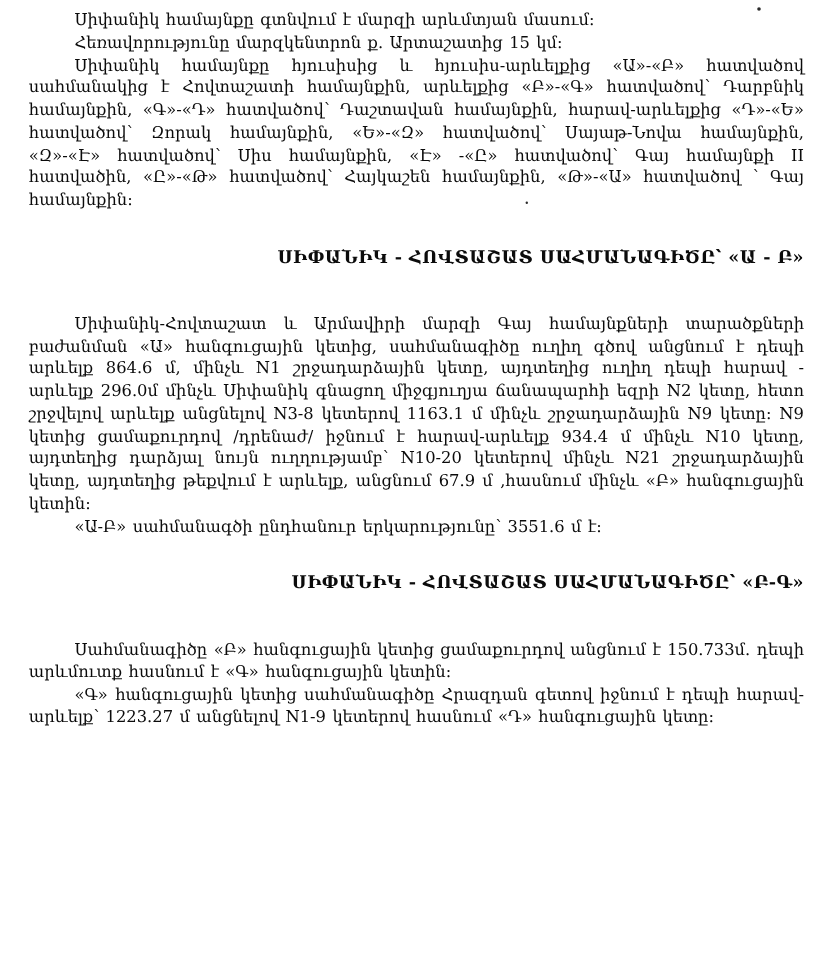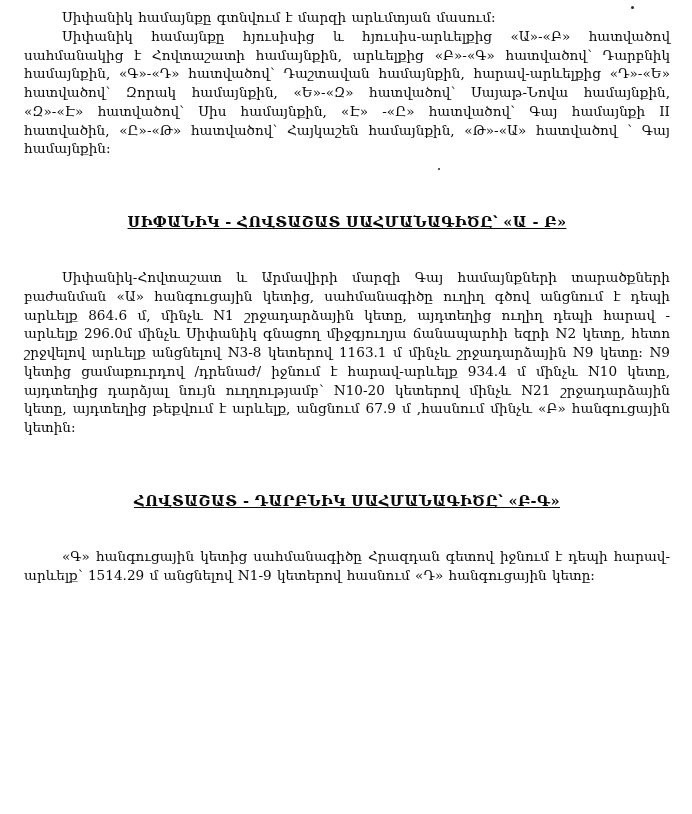--- a/index.html
+++ b/index.html
@@ -21,48 +21,50 @@
     overflow: hidden;
     -webkit-font-smoothing: none;
   }
   .para {
     margin: 0;
     text-align: justify;
     text-indent: 38px;
     word-spacing: 1px;
   }
   .heading {
-    margin: 54px 0 36px 0;
-    text-align: center;
+    margin: 28px 0 36px 0;
+    text-align: right;
     font-size: 14.6px;
     font-weight: bold;
     letter-spacing: 0.4px;
     text-indent: 0;
-    text-decoration: underline;
   }
   .speck {
     position: absolute;
     background: #2a2a2a;
     border-radius: 50%;
   }
   .speck-1 { top: 6px; right: 58px; width: 3px; height: 3px; }
   .speck-2 { top: 168px; left: 438px; width: 2px; height: 2px; }
 </style>
 </head>
 <body>
 
 <div class="page">
   <span class="speck speck-1"></span>
   <span class="speck speck-2"></span>
 
   <p class="para">Սիփանիկ համայնքը գտնվում է մարզի արևմտյան մասում:</p>
+  <p class="para">Հեռավորությունը մարզկենտրոն ք. Արտաշատից 15 կմ:</p>
   <p class="para">Սիփանիկ համայնքը հյուսիսից և հյուսիս-արևելքից «Ա»-«Բ» հատվածով սահմանակից է Հովտաշատի համայնքին, արևելքից «Բ»-«Գ» հատվածով՝ Դարբնիկ համայնքին, «Գ»-«Դ» հատվածով՝ Դաշտավան համայնքին, հարավ-արևելքից «Դ»-«Ե» հատվածով՝ Զորակ համայնքին, «Ե»-«Զ» հատվածով՝ Սայաթ-Նովա համայնքին, «Զ»-«Է» հատվածով՝ Սիս համայնքին, «Է» -«Ը» հատվածով՝ Գայ համայնքի II հատվածին, «Ը»-«Թ» հատվածով՝ Հայկաշեն համայնքին, «Թ»-«Ա» հատվածով ՝ Գայ համայնքին:</p>
 
   <h2 class="heading">ՍԻՓԱՆԻԿ - ՀՈՎՏԱՇԱՏ ՍԱՀՄԱՆԱԳԻԾԸ՝ «Ա - Բ»</h2>
   <p class="para">Սիփանիկ-Հովտաշատ և Արմավիրի մարզի Գայ համայնքների տարածքների բաժանման «Ա» հանգուցային կետից, սահմանագիծը ուղիղ գծով անցնում է դեպի արևելք 864.6 մ, մինչև N1 շրջադարձային կետը, այդտեղից ուղիղ դեպի հարավ - արևելք 296.0մ մինչև Սիփանիկ գնացող միջգյուղյա ճանապարհի եզրի N2 կետը, հետո շրջվելով արևելք անցնելով N3-8 կետերով 1163.1 մ մինչև շրջադարձային N9 կետը: N9 կետից ցամաքուրդով /դրենաժ/ իջնում է հարավ-արևելք 934.4 մ մինչև N10 կետը, այդտեղից դարձյալ նույն ուղղությամբ՝ N10-20 կետերով մինչև N21 շրջադարձային կետը, այդտեղից թեքվում է արևելք, անցնում 67.9 մ ,հասնում մինչև «Բ» հանգուցային կետին:</p>
+  <p class="para">«Ա-Բ» սահմանագծի ընդհանուր երկարությունը՝ 3551.6 մ է:</p>
 
-  <h2 class="heading">ՀՈՎՏԱՇԱՏ - ԴԱՐԲՆԻԿ ՍԱՀՄԱՆԱԳԻԾԸ՝ «Բ-Գ»</h2>
+  <h2 class="heading">ՍԻՓԱՆԻԿ - ՀՈՎՏԱՇԱՏ ՍԱՀՄԱՆԱԳԻԾԸ՝ «Բ-Գ»</h2>
+  <p class="para">Սահմանագիծը «Բ» հանգուցային կետից ցամաքուրդով անցնում է 150.733մ. դեպի արևմուտք հասնում է «Գ» հանգուցային կետին:</p>
 
-  <p class="para">«Գ»  հանգուցային կետից սահմանագիծը Հրազդան գետով իջնում է դեպի հարավ-արևելք՝ 1514.29 մ անցնելով N1-9 կետերով հասնում «Դ» հանգուցային կետը:</p>
+  <p class="para">«Գ»  հանգուցային կետից սահմանագիծը Հրազդան գետով իջնում է դեպի հարավ-արևելք՝ 1223.27 մ անցնելով N1-9 կետերով հասնում «Դ» հանգուցային կետը:</p>
 
   <h2 class="heading">ՍԻՓԱՆԻԿ -ԶՈՐԱԿ ՍԱՀՄԱՆԱԳԻԾԸ՝ «Դ-Ե»</h2>
 
 </div>
 
 </body></html>

